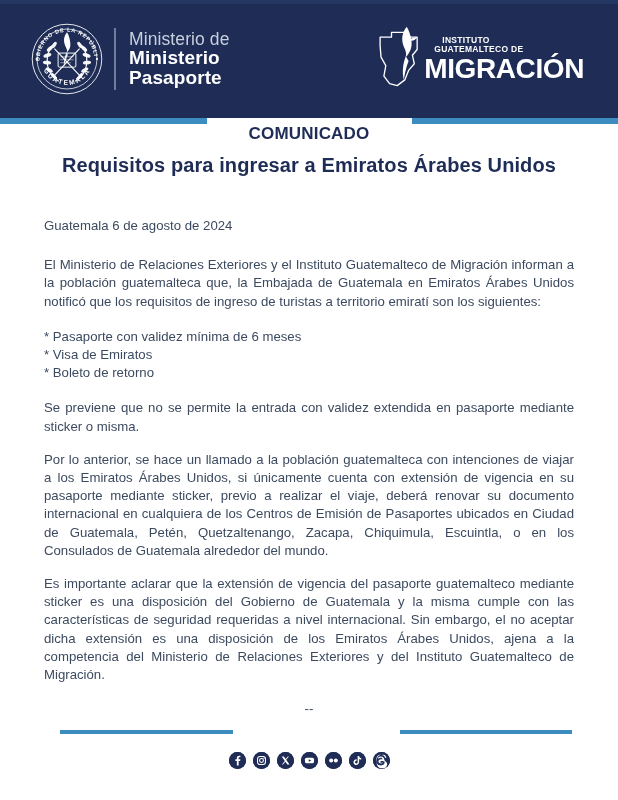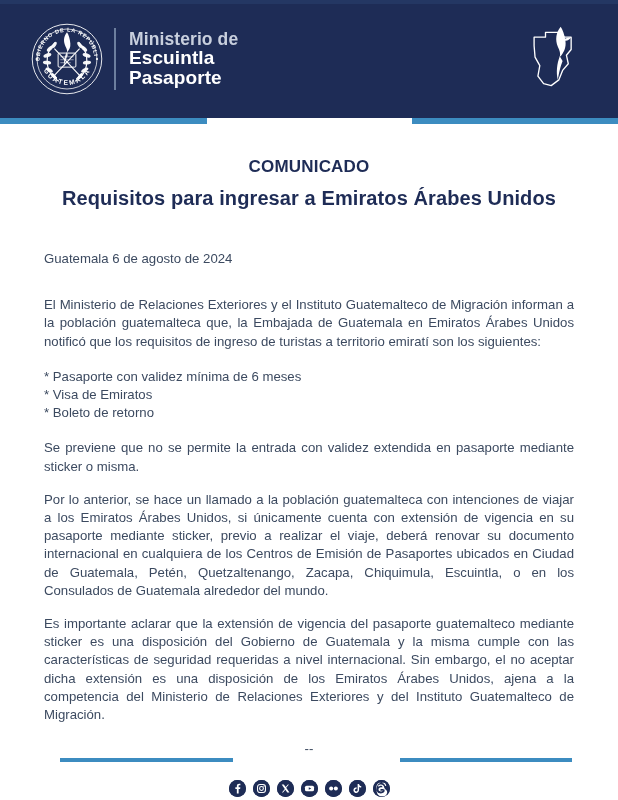--- a/index.html
+++ b/index.html
@@ -63,21 +63,21 @@
     height: 62px;
     background: #6d7f9e;
     margin: 0 13px 0 10px;
     flex: 0 0 auto;
   }
 
   .ministry-text { line-height: 1.06; }
   .ministry-line1 {
     font-size: 17.5px;
     color: #c8cfdd;
-    font-weight: 700;
+    font-weight: 400;
     letter-spacing: .1px;
   }
   .ministry-line2, .ministry-line3 {
     font-size: 19px;
     color: #ffffff;
     font-weight: 700;
     letter-spacing: .1px;
   }
 
   .migracion-lockup {
@@ -133,40 +133,39 @@
 
   
   .content {
     flex: 1 1 auto;
     padding: 0 44px;
     position: relative;
   }
 
   .title-block {
     text-align: center;
-    margin-top: 33px;
   }
   .title-main, .title-sub {
     color: #1e2c56;
     font-weight: 700;
   }
   .title-main { font-size: 17px; letter-spacing: .2px; }
   .title-sub  { font-size: 20px; margin-top: 10px; letter-spacing: .1px; }
 
   .body-text { margin-top: 40px; }
 
   .para {
     font-size: 13.2px;
     line-height: 18.2px;
     color: #3c4a60;
     text-align: justify;
     margin-bottom: 15px;
   }
   .para.left { text-align: left; }
-  .para.date { margin-bottom: 28px; }
+  .para.date { margin-bottom: 21px; }
   .para.list { margin-bottom: 17px; margin-top: 17px; }
   .para.last { margin-bottom: 5px; }
 
   .dashes {
     text-align: center;
     font-size: 13.2px;
     color: #3c4a60;
     margin-top: 17px;
   }
 
@@ -267,37 +266,42 @@
 
           <path d="M50 14 C45 20 45 27 48 33 C49.5 36 50.5 38 50 41 C53 38 55 34 54.5 29 C54 23 52.5 18 50 14 Z" fill="#ffffff"></path>
           <path d="M50 40 C47 46 45 53 46 60 C47 55 49 49 51 45 Z" fill="#ffffff" opacity=".9"></path>
         </svg>
       </div>
 
       <div class="lockup-divider"></div>
 
       <div class="ministry-text">
         <div class="ministry-line1">Ministerio de</div>
-        <div class="ministry-line2">Escuintla</div>
+        <div class="ministry-line2">Ministerio</div>
         <div class="ministry-line3">Pasaporte</div>
       </div>
     </div>
 
     <div class="migracion-lockup">
       <div class="migracion-map">
         <svg viewBox="0 0 60 80" aria-hidden="true">
           <path d="M8 26 L8 17 L20 17 L20 12 L34 12 L40 17 L47 17 L47 30
                    L42 36 L44 45 L38 52 L34 62 L26 68 L18 66 L12 58
                    L14 47 L9 38 Z" fill="none" stroke="#ffffff" stroke-width="1.4" stroke-linejoin="round"></path>
           <path d="M36 6 C31 12 30 20 33 27 C35 31 36 34 35 38
                    C39 34 42 28 41 21 C40 14 38 9 36 6 Z" fill="#ffffff"></path>
           <path d="M35 37 C32 45 31 54 33 62 C34 55 36 47 38 42 Z" fill="#ffffff"></path>
           <path d="M38 20 C42 22 45 20 47 17 C44 17 41 18 38 20 Z" fill="#ffffff"></path>
         </svg>
       </div>
+      <div class="migracion-text">
+        <div class="mig-small1">INSTITUTO</div>
+        <div class="mig-small2">GUATEMALTECO DE</div>
+        <div class="mig-big">MIGRACIÓN</div>
+      </div>
     </div>
   </div>
 
   <div class="accent-bar">
     <div class="accent-gap"></div>
   </div>
 
   <div class="content">
 
     <div class="title-block">

